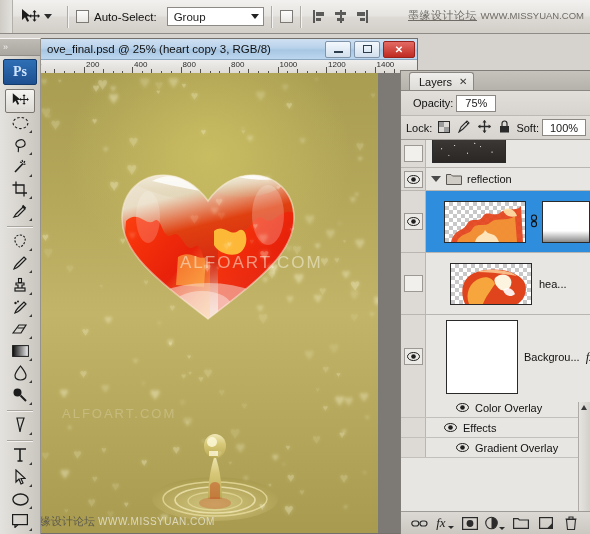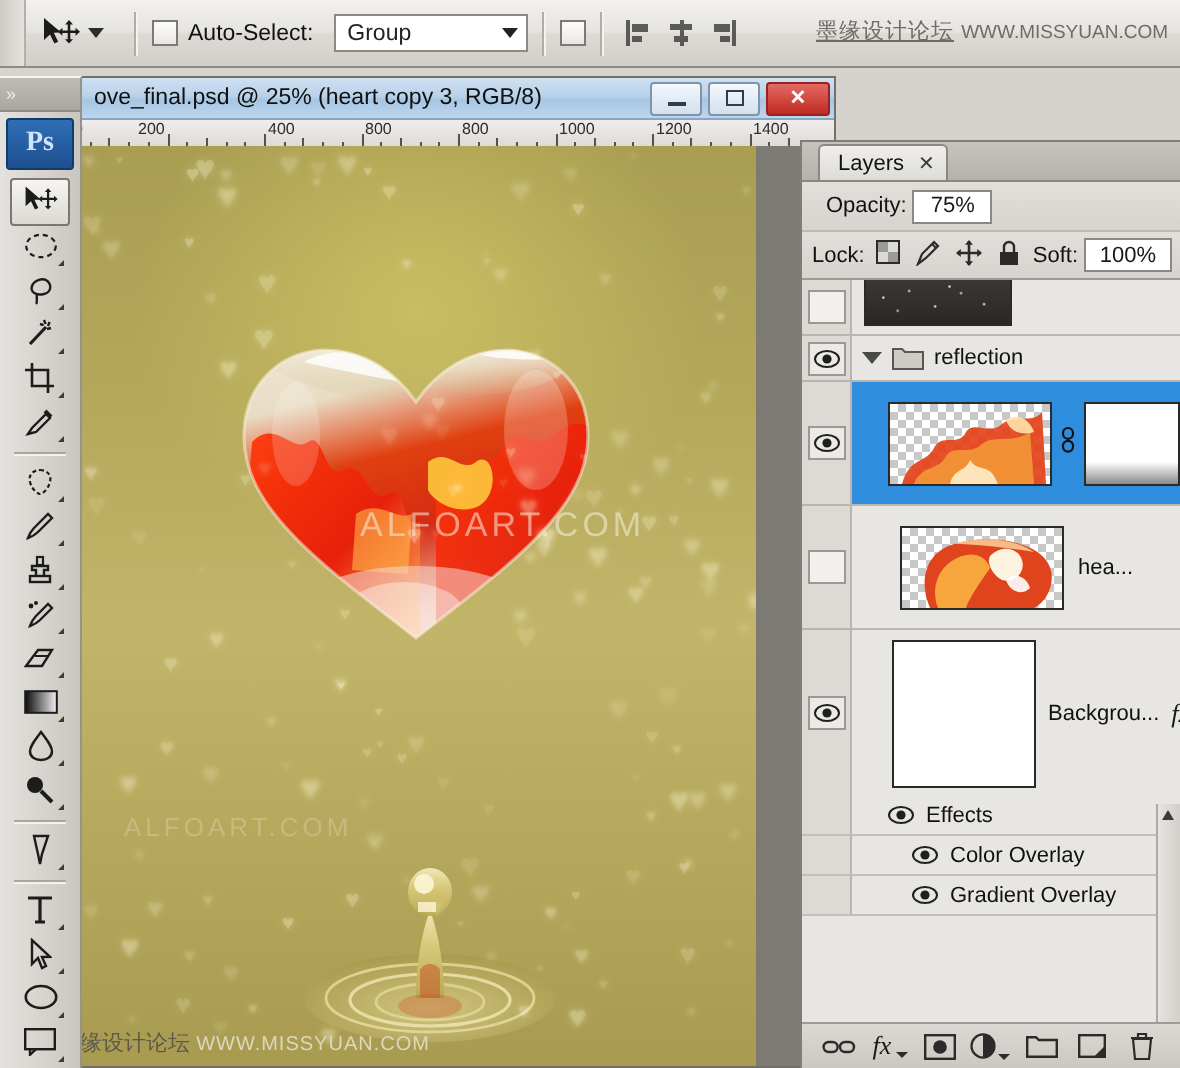--- a/index.html
+++ b/index.html
@@ -303,21 +303,21 @@
       </span>
     </div>
 
     <div class="ruler-h" id="hruler">
         <span class="num" style="left: 0px;">0</span>
         <span class="tick" style="left: 0px; height: 6px;"></span>
         <span class="tick" style="left: 9.7px; height: 2.5px;"></span>
         <span class="tick" style="left: 19.4px; height: 4px;"></span>
         <span class="tick" style="left: 29.1px; height: 2.5px;"></span>
         <span class="tick" style="left: 38.8px; height: 2.5px;"></span>
-        <span class="num" style="left: 32px;">200</span>
+        <span class="num" style="left: 49px;">200</span>
         <span class="tick" style="left: 48.5px; height: 6px;"></span>
         <span class="tick" style="left: 58.2px; height: 2.5px;"></span>
         <span class="tick" style="left: 67.9px; height: 4px;"></span>
         <span class="tick" style="left: 77.6px; height: 2.5px;"></span>
         <span class="tick" style="left: 87.3px; height: 2.5px;"></span>
         <span class="num" style="left: 97px;">400</span>
         <span class="tick" style="left: 97px; height: 6px;"></span>
         <span class="tick" style="left: 106.7px; height: 2.5px;"></span>
         <span class="tick" style="left: 116.4px; height: 4px;"></span>
         <span class="tick" style="left: 126.1px; height: 2.5px;"></span>
@@ -922,39 +922,39 @@
         <div class="lcontent" style="min-height:81px;gap:6px;padding-left:20px;">
           <span class="thumb" style="width:70px;height:72px;background:#ffffff;"></span>
           <span class="lname">Backgrou...</span>
           <span class="fx-italic">fx</span>
         </div>
       </div>
 
       <div class="fx-rows">
         <div class="fxrow">
           <div class="eye-cell" style="border-right:1px solid #b9b6b1;"></div>
+          <span style="width:30px;"></span>
+          <span style="display:flex;align-items:center;">
+            <svg width="13" height="9" viewBox="0 0 13 9">
+                <ellipse cx="6.5" cy="4.5" rx="6" ry="4" fill="none" stroke="#1f1f1f" stroke-width="1"></ellipse>
+                <circle cx="6.5" cy="4.5" r="2.3" fill="#1f1f1f"></circle>
+              </svg>
+          </span>
+          <span class="fxlabel">Color Overlay</span>
+        </div>
+        <div class="fxrow">
+          <div class="eye-cell" style="border-right:1px solid #b9b6b1;"></div>
           <span style="width:18px;"></span>
           <span style="display:flex;align-items:center;">
             <svg width="13" height="9" viewBox="0 0 13 9">
                 <ellipse cx="6.5" cy="4.5" rx="6" ry="4" fill="none" stroke="#1f1f1f" stroke-width="1"></ellipse>
                 <circle cx="6.5" cy="4.5" r="2.3" fill="#1f1f1f"></circle>
               </svg>
           </span>
           <span class="fxlabel">Effects</span>
-        </div>
-        <div class="fxrow">
-          <div class="eye-cell" style="border-right:1px solid #b9b6b1;"></div>
-          <span style="width:30px;"></span>
-          <span style="display:flex;align-items:center;">
-            <svg width="13" height="9" viewBox="0 0 13 9">
-                <ellipse cx="6.5" cy="4.5" rx="6" ry="4" fill="none" stroke="#1f1f1f" stroke-width="1"></ellipse>
-                <circle cx="6.5" cy="4.5" r="2.3" fill="#1f1f1f"></circle>
-              </svg>
-          </span>
-          <span class="fxlabel">Color Overlay</span>
         </div>
         <div class="fxrow">
           <div class="eye-cell" style="border-right:1px solid #b9b6b1;"></div>
           <span style="width:30px;"></span>
           <span style="display:flex;align-items:center;">
             <svg width="13" height="9" viewBox="0 0 13 9">
                 <ellipse cx="6.5" cy="4.5" rx="6" ry="4" fill="none" stroke="#1f1f1f" stroke-width="1"></ellipse>
                 <circle cx="6.5" cy="4.5" r="2.3" fill="#1f1f1f"></circle>
               </svg>
           </span>

